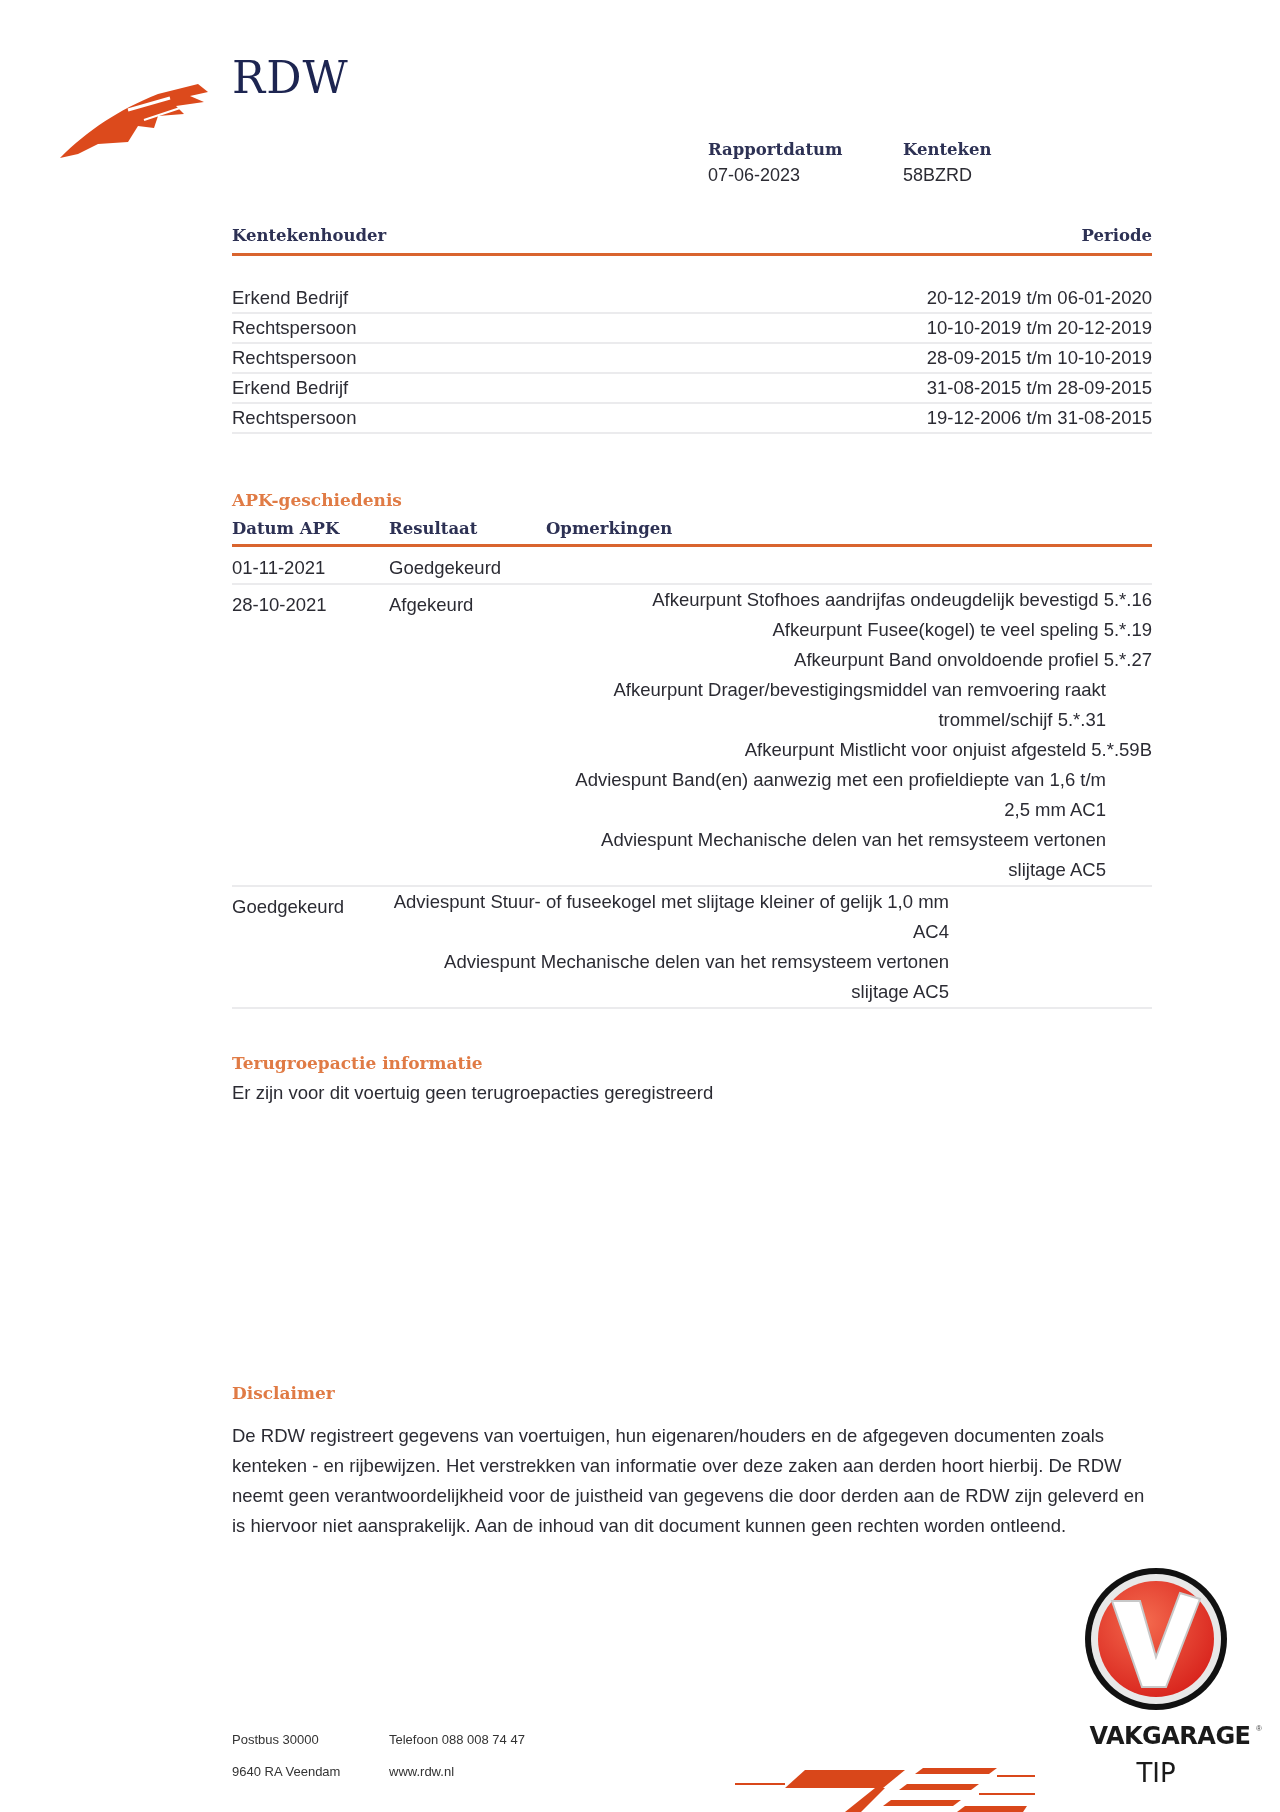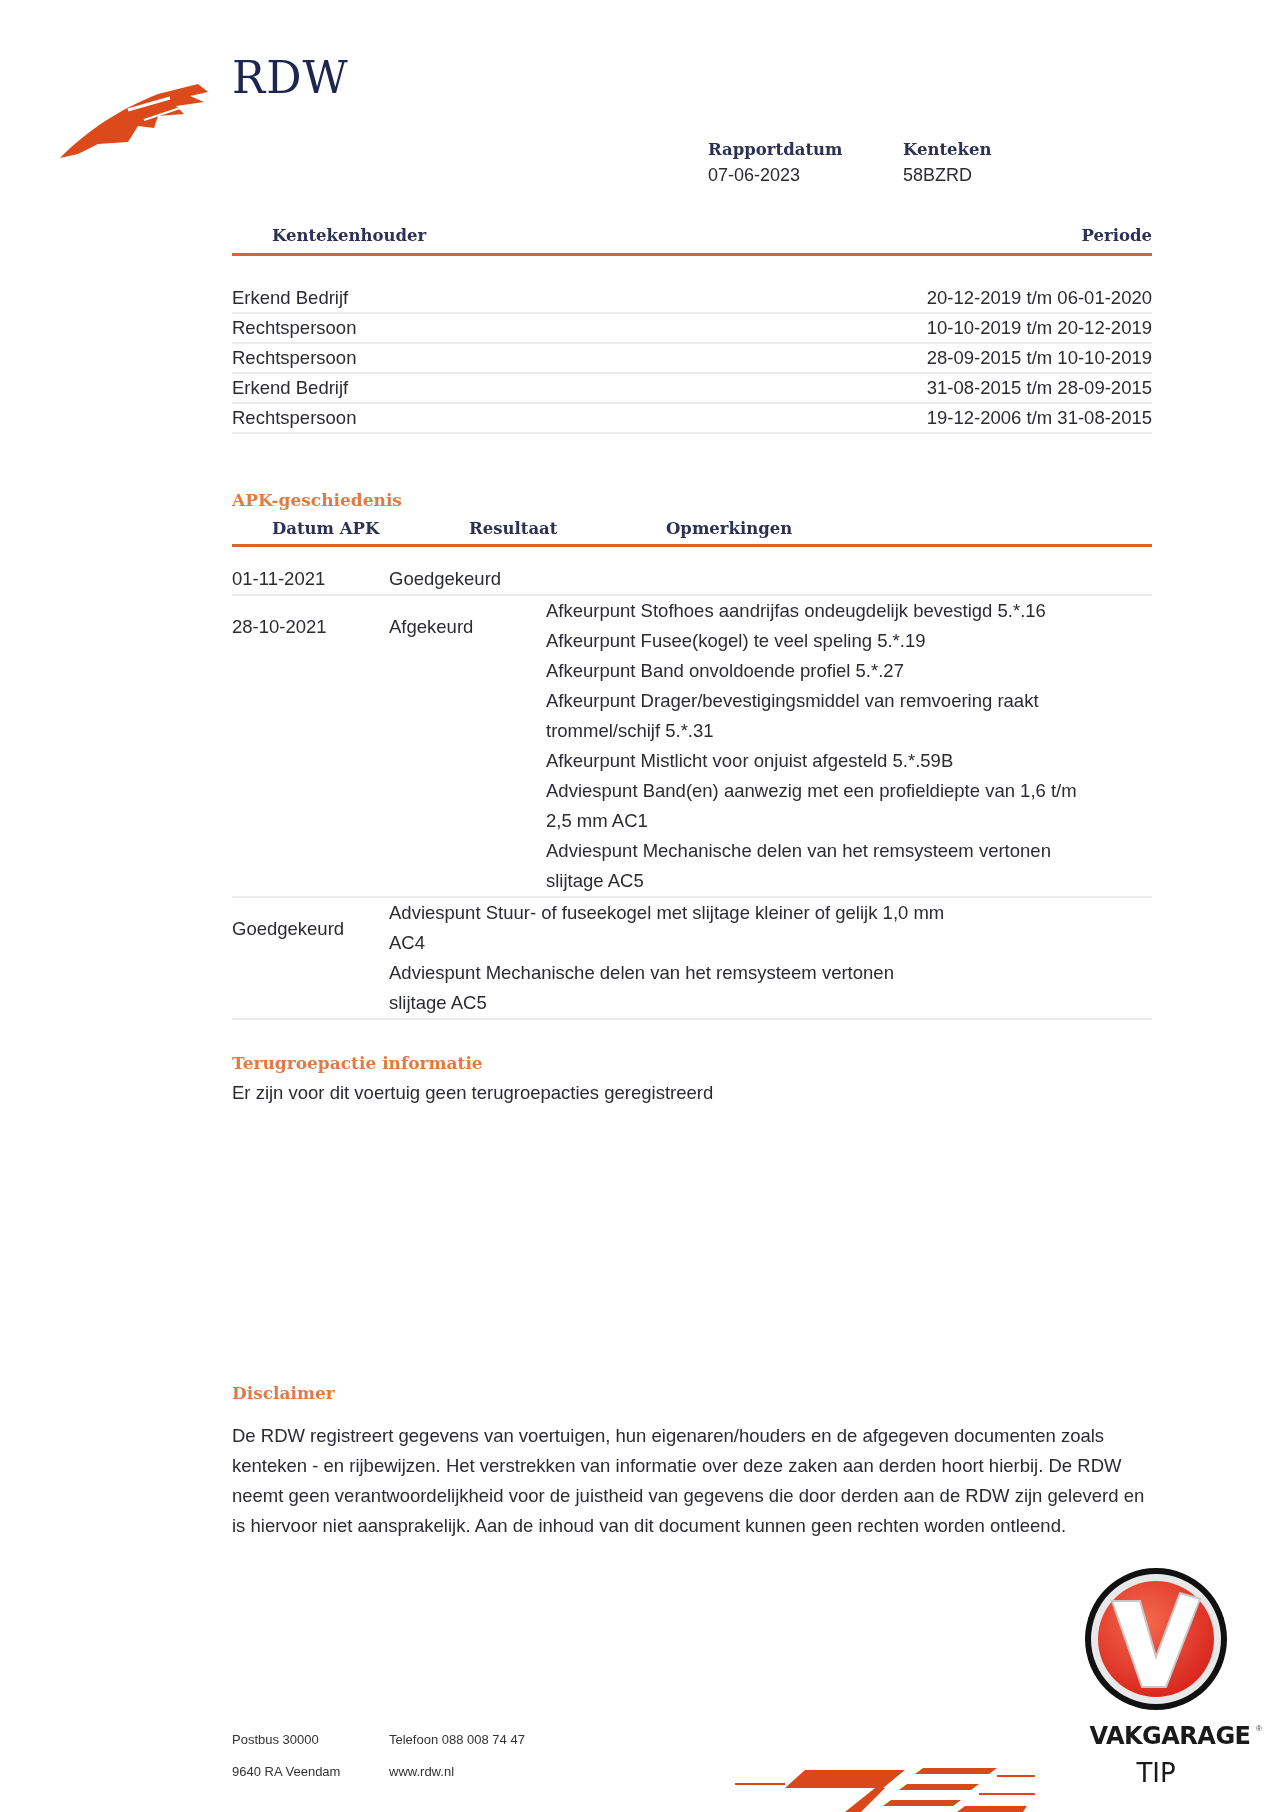--- a/index.html
+++ b/index.html
@@ -30,21 +30,21 @@
     .meta-date { left: 708px; }
     .meta-plate { left: 903px; }
 
     .content { position: absolute; left: 232px; width: 920px; }
 
     .holder-head {
       top: 226px; display: flex; justify-content: space-between;
       padding-bottom: 8px; border-bottom: 3px solid #d9642e;
     }
     .hdr {
-      font-family: "DejaVu Serif", serif; font-weight: bold; font-size: 16.5px; color: #2d3154; margin-left: 40px;
+      font-family: "DejaVu Serif", serif; font-weight: bold; font-size: 16.5px; color: #2d3154;
     }
     .holder-rows { top: 284px; }
     .holder-row {
       display: flex; justify-content: space-between; align-items: center;
       height: 30px; border-bottom: 2px solid #ebebed;
       font-size: 18.5px; color: #2b2b33;
     }
 
     .section-title {
       font-family: "DejaVu Serif", serif; font-weight: bold; font-size: 17px;
@@ -56,22 +56,22 @@
       border-bottom: 3px solid #d9642e;
     }
     .col-date { width: 157px; flex: none; }
     .col-res { width: 157px; flex: none; }
     .col-rem { flex: 1; }
     .apk-rows { top: 548px; }
     .apk-row {
       display: flex; border-bottom: 2px solid #ebebed;
       font-size: 18.5px; color: #2b2b33; line-height: 30px;
     }
-    .apk-row .col-date, .apk-row .col-res { padding-top: 16px; }
-    .remark { display: block; }
+    .apk-row .col-date, .apk-row .col-res { padding-top: 5px; }
+    .remark { display: block; text-align: right; }
 
     .recall-title { top: 1053px; }
     .recall-text { top: 1082px; font-size: 18.5px; color: #2b2b33; }
 
     .disc-title { top: 1383px; }
     .disc-text {
       top: 1421px; width: 925px; font-size: 18.5px; line-height: 30px; color: #2b2b33;
     }
 
     .footer { position: absolute; top: 1732px; font-size: 13px; color: #333; }

